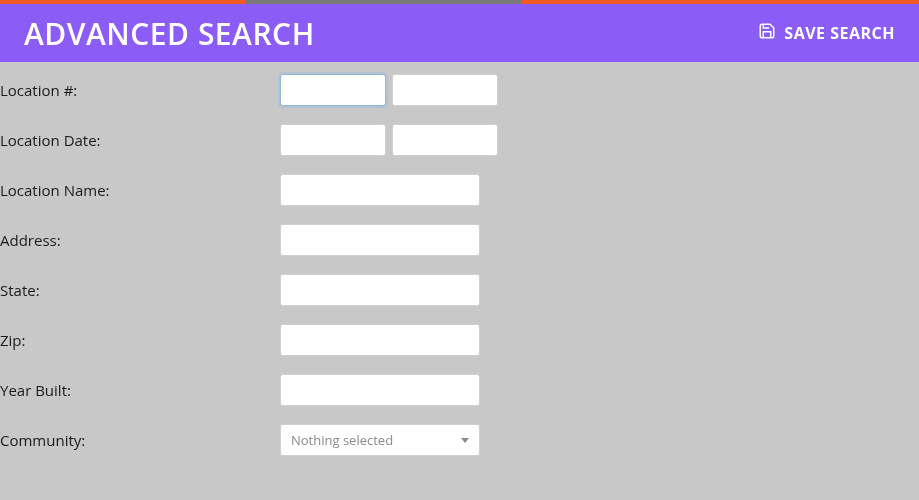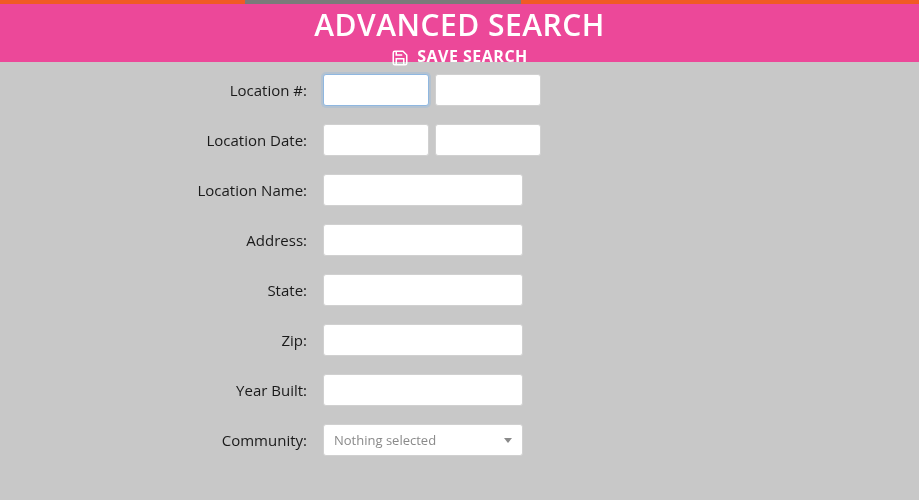--- a/index.html
+++ b/index.html
@@ -19,42 +19,41 @@
       width: 100%;
       display: flex;
     }
     .accent-seg {
       height: 100%;
     }
     .accent-orange { background-color: #f15a24; }
     .accent-gray   { background-color: #7a7a7a; }
 
     .header {
-      background-color: #ec4899;
+      background-color: #8b5cf6;
       height: 58px;
       display: flex;
       align-items: center;
       padding: 0 24px;
       color: #ffffff;
-      flex-direction: column;
     }
     .header-title {
       font-size: 30px;
       font-weight: 600;
       letter-spacing: 0.5px;
       flex: 1;
     }
     .header-actions {
       display: flex;
       gap: 40px;
       align-items: center;
     }
     .action-btn {
       display: flex;
-      align-items: flex-end;
+      align-items: flex-start;
       gap: 8px;
       font-size: 16px;
       font-weight: 700;
       letter-spacing: 0.5px;
       color: #ffffff;
       cursor: pointer;
     }
     .action-btn svg {
       width: 18px;
       height: 18px;
@@ -65,22 +64,21 @@
 
     .form-container {
       padding-top: 12px;
     }
     .form-row {
       display: flex;
       align-items: center;
       margin-bottom: 18px;
     }
     .form-label {
-      width: 323px;
-      text-align: right;
+      width: 280px;
       padding-right: 16px;
       font-size: 15px;
       color: #1a1a1a;
       font-weight: 400;
     }
     .form-controls {
       display: flex;
       gap: 6px;
     }
     .text-input {

